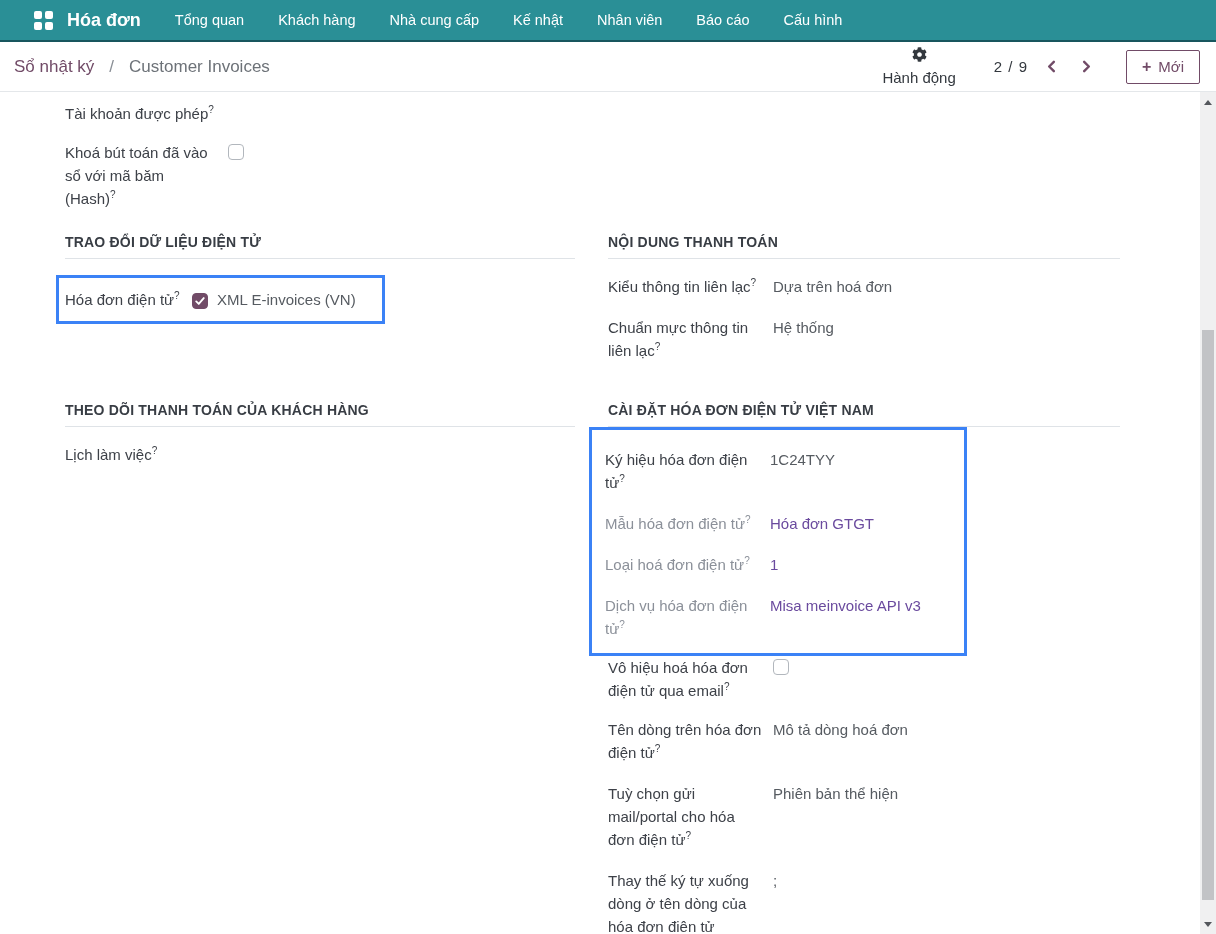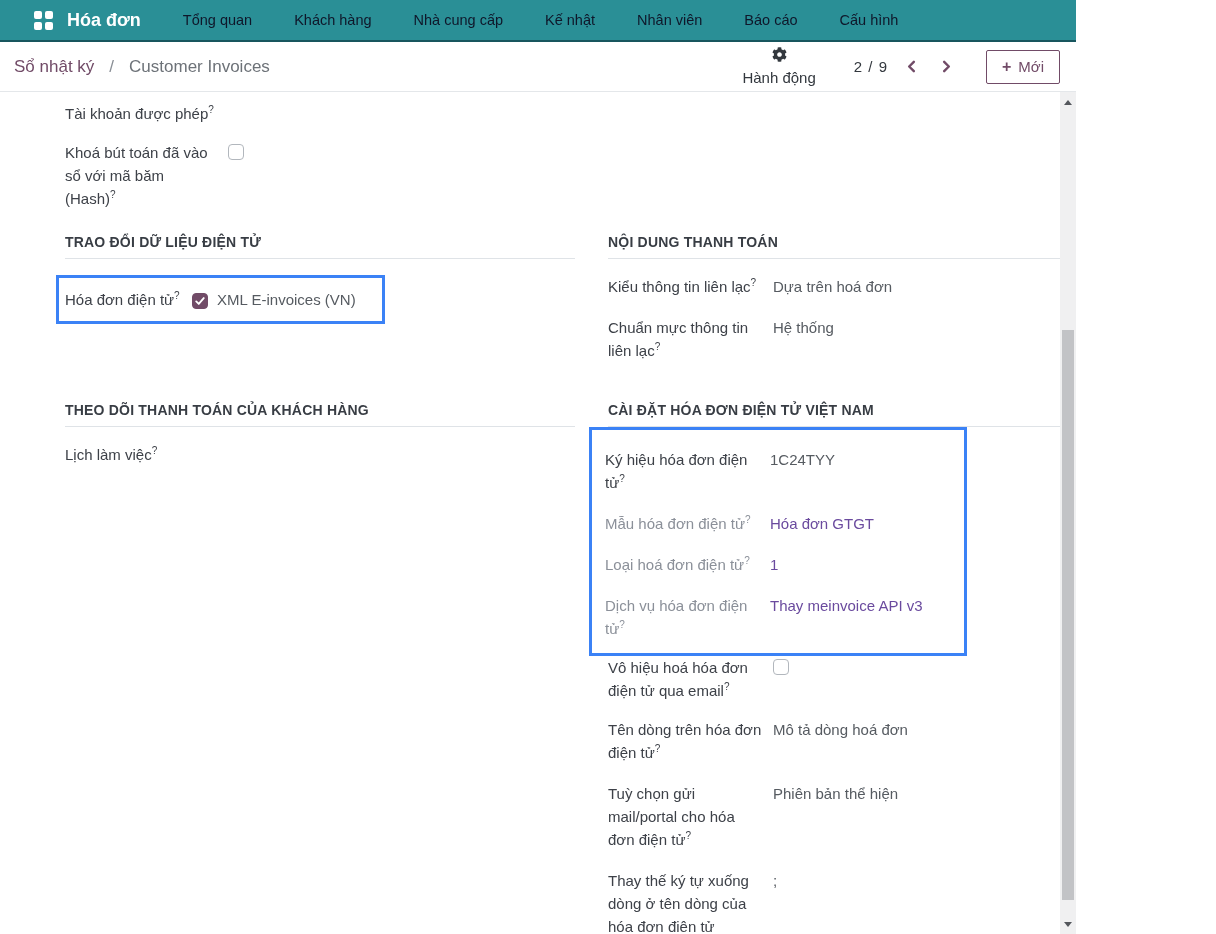--- a/index.html
+++ b/index.html
@@ -1,27 +1,27 @@
 <!DOCTYPE html>
 <html><head>
 <meta charset="utf-8">
 <style>
   * { margin:0; padding:0; box-sizing:border-box; }
   body { font-family:"Liberation Sans","DejaVu Sans",sans-serif; background:#fff; }
-  .viewport { position:relative; width:1076px; height:934px; overflow:hidden; background:#fff; }
+  .viewport { position:relative; width:1216px; height:934px; overflow:hidden; background:#fff; }
 
   
   .navbar { height:42px; background:#2a8f96; display:flex; align-items:center;
             padding:0 16px 0 14px; color:#fff; border-bottom:2px solid rgba(10,40,50,.55); }
   .apps-icon { width:19px; height:19px; display:grid; grid-template-columns:8px 8px;
                grid-template-rows:8px 8px; gap:3px; margin:0 14px 0 20px; cursor:pointer; }
   .apps-icon span { background:#fff; border-radius:2px; }
   .app-name { font-size:18px; font-weight:700; margin-right:34px; cursor:pointer; }
   .nav-items { display:flex; align-items:center; gap:34px; font-size:14.5px; }
-  .nav-item { cursor:pointer; white-space:nowrap; color:#0f172a; text-decoration:none;margin-left:8px; }
+  .nav-item { cursor:pointer; white-space:nowrap; color:#ffffff; text-decoration:none; }
 
   
   .control-bar { height:50px; display:flex; align-items:center; justify-content:space-between;
                  padding:0 16px 0 14px; background:#fff; border-bottom:1px solid #e4e7ea; }
   .breadcrumb { font-size:17px; display:flex; align-items:baseline; gap:15px; }
   .bc-parent { color:#714b67; cursor:pointer; text-decoration:none; }
   .bc-sep { color:#8a8f96; }
   .bc-current { color:#6d7278; }
   .cb-right { display:flex; align-items:center; }
   .action-menu { display:flex; align-items:center; gap:7px; font-size:15px; color:#33383e; cursor:pointer;flex-direction:column; }
@@ -215,21 +215,21 @@
           <div class="field-row">
             <div class="f-label muted"><span>Mẫu hóa đơn điện tử</span><sup>?</sup></div>
             <div class="f-value link">Hóa đơn GTGT</div>
           </div>
           <div class="field-row">
             <div class="f-label muted"><span>Loại hoá đơn điện tử</span><sup>?</sup></div>
             <div class="f-value link">1</div>
           </div>
           <div class="field-row">
             <div class="f-label muted"><span>Dịch vụ hóa đơn điện tử</span><sup>?</sup></div>
-            <div class="f-value link">Thay meinvoice API v3</div>
+            <div class="f-value link">Misa meinvoice API v3</div>
           </div>
         </div>
 
         <div class="field-row">
           <div class="f-label"><span>Vô hiệu hoá hóa đơn điện tử qua email</span><sup>?</sup></div>
           <div class="f-value">
               <div class="checkbox"></div>
             </div>
         </div>
         <div class="field-row" style="margin-top:16px;">

